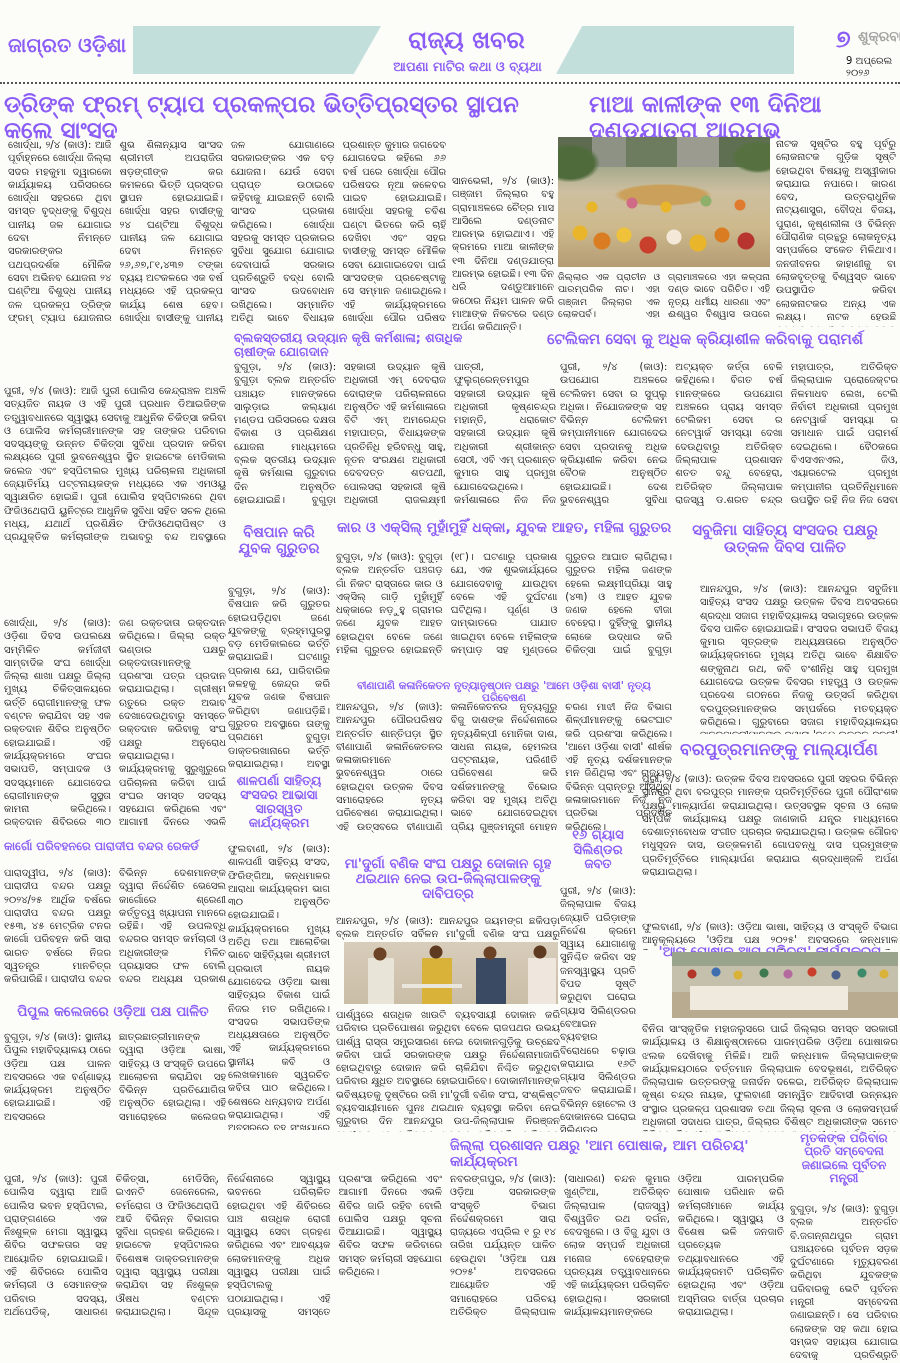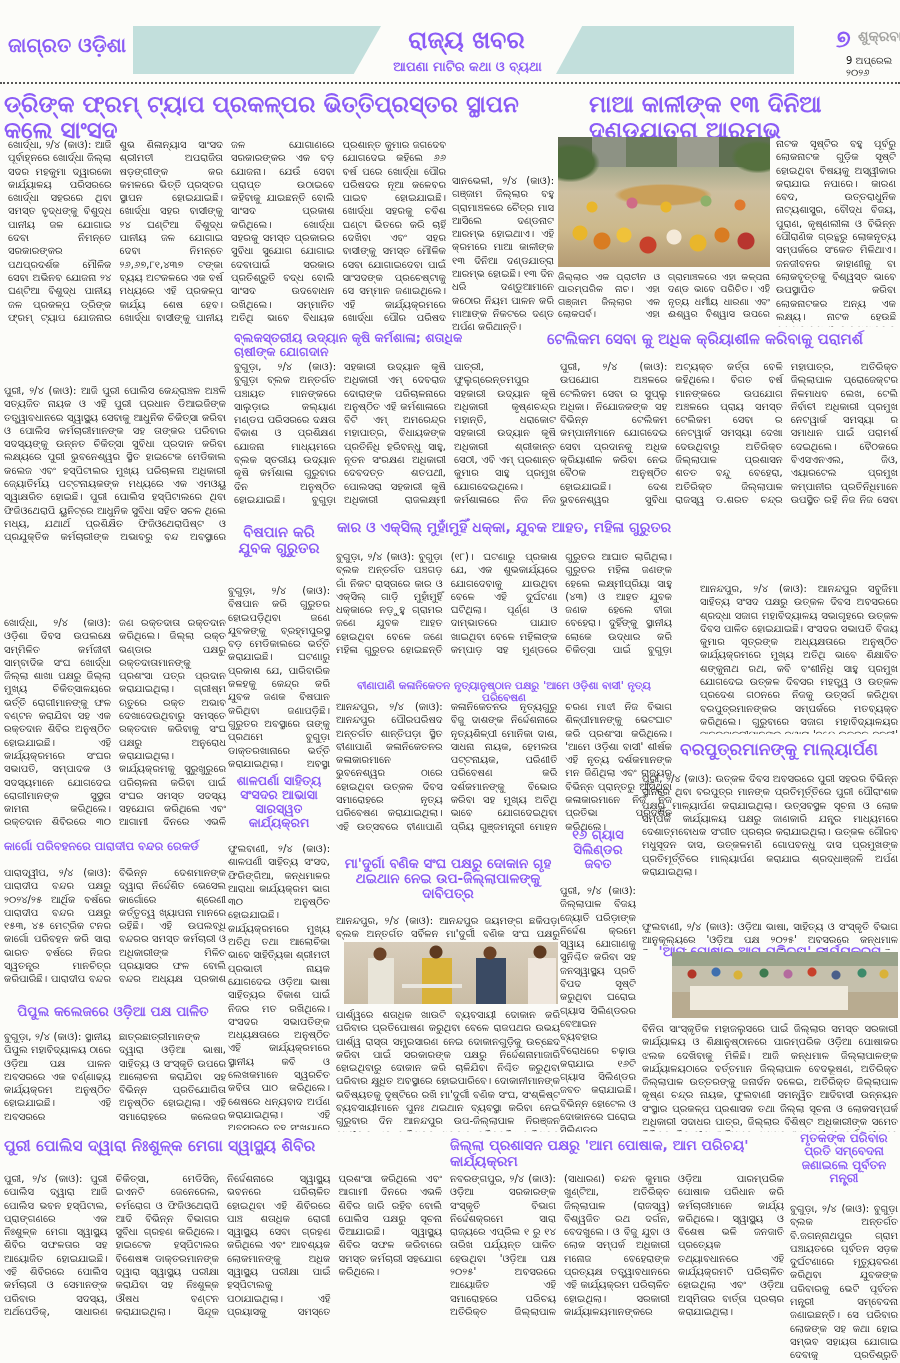--- a/index.html
+++ b/index.html
@@ -128,31 +128,31 @@
   <div class="abs body-text cols3" style="left:336px;top:700px;width:336px;height:148px;">ଆନନ୍ଦପୁର, ୨/୪ (କାଓ): ଆନନ୍ଦପୁର ପୌରପରିଷଦ ଅନ୍ତର୍ଗତ ଶାନ୍ତିପଡ଼ା ସ୍ଥିତ ବୀଣାପାଣି କଳାନିକେତନର କଳାକାରମାନେ ଭୁବନେଶ୍ୱର ଠାରେ ହୋଇଥିବା ଉତ୍କଳ ଦିବସ ସମାରୋହରେ ନୃତ୍ୟ ପରିବେଷଣ କରାଯାଇଥିଲା। ଏହି ଉତ୍ସବରେ ବୀଣାପାଣି କଳାନିକେତନର ନୃତ୍ୟଗୁରୁ ବିଜୁ ଦାଶଙ୍କ ନିର୍ଦ୍ଦେଶନାରେ ନୃତ୍ୟଶିଳ୍ପୀ ମୋନିକା ଦାଶ, ସାଧନା ନାୟକ, ହେମଲତା ପଟ୍ଟନାୟକ, ପରିଣୀତି ପରିବେଷଣ କରି ଦର୍ଶକମାନଙ୍କୁ ବିଭୋର କରିବା ସହ ମୁଖ୍ୟ ଅତିଥି ଭାବେ ଯୋଗଦେଇଥିବା ପ୍ରିୟ ଗୁଞ୍ଜମନ୍ତ୍ରୀ ମୋହନ ଚରଣ ମାଝୀ ନିଜ ବିଭାଗ ଶିଳ୍ପୀମାନଙ୍କୁ ଭେଟଘାଟ କରି ପ୍ରଶଂସା କରିଥିଲେ। 'ଆମେ ଓଡ଼ିଶା ବାସୀ' ଶୀର୍ଷକ ଏହି ନୃତ୍ୟ ଦର୍ଶକମାନଙ୍କ ମନ ଜିଣିଥିଲା ଏବଂ ରାଜ୍ୟର ବିଭିନ୍ନ ପ୍ରାନ୍ତରୁ ଆସିଥିବା କଳାକାରମାନେ ନିଜ ନିଜ ପ୍ରତିଭା ପ୍ରଦର୍ଶନ କରିଥିଲେ।</div>
 
   <div class="abs hl center" style="left:336px;top:856px;width:224px;font-size:13.5px;">ମା'ଦୁର୍ଗା ବଣିକ ସଂଘ ପକ୍ଷରୁ ଦୋକାନ ଗୃହ ଥଇଥାନ ନେଇ ଉପ-ଜିଲ୍ଲାପାଳଙ୍କୁ ଦାବିପତ୍ର</div>
   <div class="abs body-text" style="left:336px;top:914px;width:224px;height:26px;">ଆନନ୍ଦପୁର, ୨/୪ (କାଓ): ଆନନ୍ଦପୁର ଜୟମଙ୍ଗ ଛକିପଡ଼ା ବ୍ଲକ ଅନ୍ତର୍ଗତ ସର୍ବିଳନ ମା'ଦୁର୍ଗୀ ବଣିକ ସଂଘ ପକ୍ଷରୁ ୨୫ଜଣିଆ ଗୁରୁବାର ଦିନ ଦୋକାନ ଗୃହ ଥଇଥାନ ନେଇ ଆନନ୍ଦପୁର ଉପ-ଜିଲ୍ଲାପାଳଙ୍କୁ ଏକ ଦାବିପତ୍ର ପ୍ରଦାନ କରାଯାଇଥିଲା।</div>
   <div class="abs photo photo2" style="left:344px;top:942px;width:214px;height:62px;"></div>
   <div class="abs body-text" style="left:336px;top:1008px;width:224px;height:124px;">ପାର୍ଶ୍ୱରେ ଶତାଧିକ ଖାଉଟି ବ୍ୟବସାୟୀ ଦୋକାନ କରି ପରିବାର ପ୍ରତିପୋଷଣ କରୁଥିବା ବେଳେ ରାଜପଥର ଉଭୟ ପାର୍ଶ୍ୱ ରାସ୍ତା ସମ୍ପ୍ରସାରଣ ନେଇ ଦୋକାନଗୁଡ଼ିକୁ ଉଚ୍ଛେଦ କରିବା ପାଇଁ ସରକାରଙ୍କ ପକ୍ଷରୁ ନିର୍ଦ୍ଦେଶନାମାଜାରି ହୋଇଥିବାରୁ ଦୋକାନ କରି ଚାଳିଯିବା ନିଶ୍ଚିତ କରୁଥିବା ପରିବାର କ୍ଷୁଧିତ ଅବସ୍ଥାରେ ହୋଇପାରିବେ। ଦୋକାନୀମାନଙ୍କ ଭବିଷ୍ୟତକୁ ଦୃଷ୍ଟିରେ ରଖି ମା'ଦୁର୍ଗୀ ବଣିକ ସଂଘ, ସଂଶ୍ଳିଷ୍ଟ ବ୍ୟବସାୟୀମାନେ ପୁନଃ ଥଇଥାନ ବ୍ୟବସ୍ଥା କରିବା ନେଇ ଗୁରୁବାର ଦିନ ଆନନ୍ଦପୁର ଉପ-ଜିଲ୍ଲାପାଳ ନିରଞ୍ଜନ ସେଠୀଙ୍କୁ ଏକ ଦାବିପତ୍ର ପ୍ରଦାନ କରିଛନ୍ତି। ଦାବିପତ୍ର ପ୍ରଦାନ ସମୟରେ ବଣିକ ସଂଘର ସଭାପତି ଭଗତ, ଲୋକନ ଚନ୍ଦ୍ର, ଯୋଗୀନାଥ ଝୋଡ଼ିଆନା ପତି, ଅଚ୍ୟୁତ ଚରଣ ସାହୁ, ରଘୁନାଥ ପଣ୍ଡା ପ୍ରମୁଖ ଉପସ୍ଥିତ ଥିଲେ।</div>
 
   <div class="abs hl center" style="left:560px;top:828px;width:76px;font-size:13px;">୧୬ ଗ୍ୟାସ ସିଲିଣ୍ଡର ଜବତ</div>
   <div class="abs body-text" style="left:560px;top:884px;width:76px;height:248px;">ପୁରୀ, ୨/୪ (କାଓ): ଜିଲ୍ଲାପାଳ ବିଜୟ ଜ୍ୟୋତି ପରିଡ଼ାଙ୍କ ନିର୍ଦ୍ଦେଶ କ୍ରମେ ସ୍ୱାୟ ଯୋଗାଣକୁ ସୁନିଶ୍ଚିତ କରିବା ସହ ଜନସ୍ୱାସ୍ଥ୍ୟ ପ୍ରତି ବିପଦ ସୃଷ୍ଟି କରୁଥିବା ଘରୋଇ ଗ୍ୟାସ ସିଲିଣ୍ଡରର ବେଆଇନ ବ୍ୟବହାର ବିରୋଧରେ ଚଢ଼ାଉ କରାଯାଇ ୧୬ଟି ଗ୍ୟାସ ସିଲିଣ୍ଡର ଜବତ କରାଯାଇଛି। ବିଭିନ୍ନ ହୋଟେଲ ଓ ଦୋକାନରେ ଘରୋଇ ସିଲିଣ୍ଡର ବ୍ୟବହାର ହେଉଥିବା ଦେଖିବାକୁ ମିଳିଥିଲା। ଯୋଗାଣ ବିଭାଗ ପକ୍ଷରୁ ଏଭଳି ଚଢ଼ାଉ ଜାରି ରହିବ ବୋଲି ସୂଚନା ମିଳିଛି। ନିୟମ ଉଲ୍ଲଂଘନକାରୀଙ୍କ ବିରୋଧରେ କଠୋର କାର୍ଯ୍ୟାନୁଷ୍ଠାନ ଗ୍ରହଣ କରାଯିବ।</div>
 
+  <div class="abs hl center" style="left:672px;top:522px;width:226px;font-size:15px;">ସବୁଜିମା ସାହିତ୍ୟ ସଂସଦର ପକ୍ଷରୁ ଉତ୍କଳ ଦିବସ ପାଳିତ</div>
   <div class="abs body-text" style="left:700px;top:582px;width:198px;height:152px;">ଆନନ୍ଦପୁର, ୨/୪ (କାଓ): ଆନନ୍ଦପୁର ସବୁଜିମା ସାହିତ୍ୟ ସଂସଦ ପକ୍ଷରୁ ଉତ୍କଳ ଦିବସ ଅବସରରେ ଶ୍ରଦ୍ଧା ସଜାଗ ମହାବିଦ୍ୟାଳୟ ସଭାଗୃହରେ ଉତ୍କଳ ଦିବସ ପାଳିତ ହୋଇଯାଇଛି। ସଂସଦର ସଭାପତି ବିଜୟ କୁମାର ସୂତ୍ରଙ୍କ ଅଧ୍ୟକ୍ଷତାରେ ଅନୁଷ୍ଠିତ କାର୍ଯ୍ୟକ୍ରମରେ ମୁଖ୍ୟ ଅତିଥି ଭାବେ ଶିକ୍ଷାବିତ ଶଙ୍କୁନାଥ ରଥ, କବି ବଂଶୀନିଧି ସାହୁ ପ୍ରମୁଖ ଯୋଗଦେଇ ଉତ୍କଳ ଦିବସର ମହତ୍ତ୍ୱ ଓ ଉତ୍କଳ ପ୍ରଦେଶ ଗଠନରେ ନିଜକୁ ଉତ୍ସର୍ଗ କରିଥିବା ବରପୁତ୍ରମାନଙ୍କର ସମ୍ପର୍କରେ ମତବ୍ୟକ୍ତ କରିଥିଲେ। ଗୁରୁବାରେ ସଜାଗ ମହାବିଦ୍ୟାଳୟର ଛାତ୍ରଛାତ୍ରୀମାନଙ୍କ ଦ୍ୱାରା 'ବନ୍ଦେ ଉତ୍କଳ ଜନନୀ' ଗାନ କରାଯାଇଥିଲା। ପରେ କବିତା ଉତ୍ସବ ସହ ଆଲୋଚନାଚକ୍ର ଅନୁଷ୍ଠିତ ହୋଇଥିଲା। ଆନନ୍ଦପୁର ମହାବିଦ୍ୟାଳୟର ଛାତ୍ରୀ ସୁପ୍ରିୟା ସାହୁଙ୍କ ରଚିତ କବିତା ଆବୃତ୍ତି ପାଠ ଚାଙ୍କ ପ୍ରତିଭା ସକାଶ ପ୍ରଶଂସିତ କରାଯାଇଥିଲା। ସୁଜାତା ରାଉତ, ଜଟାଧର ମିଶ୍ର, ପଶ୍ଚିମ ରଥ, ଭାସ୍ୱତୀ ସିଂ, ମହେନ୍ଦ୍ର ଦଳସା ଭାରତ, ଜିତୁ ସିଂ ପ୍ରମୁଖ କାର୍ଯ୍ୟକ୍ରମରେ ସହଯୋଗ କରିଥିଲେ।</div>
 
   <div class="abs hl center" style="left:660px;top:740px;width:238px;font-size:17px;">ବରପୁତ୍ରମାନଙ୍କୁ ମାଲ୍ୟାର୍ପଣ</div>
   <div class="abs body-text" style="left:642px;top:772px;width:256px;height:114px;">ପୁରୀ, ୨/୪ (କାଓ): ଉତ୍କଳ ଦିବସ ଅବସରରେ ପୁରୀ ସହରର ବିଭିନ୍ନ ସ୍ଥାନରେ ଥିବା ବରପୁତ୍ର ମାନଙ୍କ ପ୍ରତିମୂର୍ତ୍ତିରେ ପୁରୀ ପୌରାଂଶକ ପକ୍ଷରୁ ମାଳ୍ୟାର୍ପଣ କରାଯାଇଥିଲା। ଉତ୍ସବସ୍ଥଳ ସୂଚନା ଓ ଲୋକ ସମ୍ପର୍କ କାର୍ଯ୍ୟାଳୟ ପକ୍ଷରୁ ଜାଣକାରି ଯନ୍ତ୍ର ମାଧ୍ୟମରେ ଦେଶାତ୍ମବୋଧକ ସଂଗୀତ ପ୍ରଚାର କରାଯାଇଥିଲା। ଉତ୍କଳ ଗୌରବ ମଧୁସୂଦନ ଦାସ, ଉତ୍କଳମଣି ଗୋପବନ୍ଧୁ ଦାସ ପ୍ରମୁଖଙ୍କ ପ୍ରତିମୂର୍ତ୍ତିରେ ମାଲ୍ୟାର୍ପଣ କରାଯାଇ ଶ୍ରଦ୍ଧାଞ୍ଜଳି ଅର୍ପଣ କରାଯାଇଥିଲା।</div>
 
   <div class="abs hl center" style="left:642px;top:944px;width:256px;font-size:13.5px;">'ଆମ ପୋଷାକ ଆମ ପରିଚୟ' କାର୍ଯ୍ୟକ୍ରମ</div>
   <div class="abs body-text" style="left:642px;top:920px;width:256px;height:30px;">ଫୁଲବାଣୀ, ୨/୪ (କାଓ): ଓଡ଼ିଆ ଭାଷା, ସାହିତ୍ୟ ଓ ସଂସ୍କୃତି ବିଭାଗ ଆନୁକୂଲ୍ୟରେ 'ଓଡ଼ିଆ ପକ୍ଷ ୨୦୨୫' ଅବସରରେ କନ୍ଧମାଳ ଜିଲ୍ଲାରେ 'ଆମ ପୋଷାକ ଆମ ପରିଚୟ' କାର୍ଯ୍ୟକ୍ରମ ଅନୁଷ୍ଠିତ ହୋଇଯାଇଛି।</div>
   <div class="abs photo photo3" style="left:672px;top:952px;width:226px;height:66px;"></div>
   <div class="abs body-text" style="left:642px;top:1022px;width:256px;height:110px;">ବିନିତା ସାଂସ୍କୃତିକ ମହାଜଲୁସରେ ପାଇଁ ଜିଲ୍ଲାର ସମସ୍ତ ସରକାରୀ କାର୍ଯ୍ୟାଳୟ ଓ ଶିକ୍ଷାନୁଷ୍ଠାନରେ ପାରମ୍ପରିକ ଓଡ଼ିଆ ପୋଷାକର ଝଲକ ଦେଖିବାକୁ ମିଳିଛି। ଆଜି କନ୍ଧମାଳ ଜିଲ୍ଲାପାଳଙ୍କ କାର୍ଯ୍ୟାଳୟଠାରେ ବର୍ତ୍ତମାନ ଜିଲ୍ଲାପାଳ ବେଦଭୂଷଣ, ଅତିରିକ୍ତ ଜିଲ୍ଲାପାଳ ଉତ୍ତରଙ୍କୁ ଜନାର୍ଦନ ଦଳେଇ, ଅତିରିକ୍ତ ଜିଲ୍ଲାପାଳ କୃଷ୍ଣ ଚନ୍ଦ୍ର ନାୟକ, ଫୁଲବାଣୀ ସମନ୍ୱିତ ଆଦିବାସୀ ଉନ୍ନୟନ ସଂସ୍ଥାର ପ୍ରକଳ୍ପ ପ୍ରଶାସକ ତଥା ଜିଲ୍ଲା ସୂଚନା ଓ ଲୋକସମ୍ପର୍କ ଅଧିକାରୀ ସଦାଧର ପାତ୍ର, ଜିଲ୍ଲାର ବିଶିଷ୍ଟ ଅଧିକାରୀଙ୍କ ସମେତ ବିଭିନ୍ନ ବିଭାଗୀୟ ଅଫିସରେ ସମସ୍ତ ଅଧିକାରୀ ଓ କର୍ମଚାରୀମାନେ ଓଡ଼ିଆ ପାରମ୍ପରିକ ଝଲକରେ ପୋଷାକ ଓ ସଂସ୍କୃତିକୁ ନେଇ ପରିଧାନ କରି କାର୍ଯ୍ୟ କରିଥିଲେ।</div>
 
-  <div class="abs hl" style="left:4px;top:1138px;width:438px;font-size:15.5px;">ପୁରୀ ପୋଲିସ ଦ୍ୱାରା ନିଃଶୁଳ୍କ ମେଗା ସ୍ୱାସ୍ଥ୍ୟ ଶିବିର</div>
   <div class="abs body-text cols4" style="left:4px;top:1172px;width:438px;height:184px;">ପୁରୀ, ୨/୪ (କାଓ): ପୁରୀ ପୋଲିସ ଦ୍ୱାରା ଆଜି ପୋଲିସ ଭବନ ହସ୍ପିଟାଲ, ପ୍ରାଙ୍ଗଣରେ ଏକ ନିଃଶୁଳ୍କ ମେଗା ସ୍ୱାସ୍ଥ୍ୟ ଶିବିର ସଫଳତାର ସହ ଆୟୋଜିତ ହୋଇଯାଇଛି। ଏହି ଶିବିରରେ ପୋଲିସ କର୍ମଚାରୀ ଓ ସେମାନଙ୍କ ପରିବାର ସଦସ୍ୟ, ଅର୍ଥପେଡିକ୍, ସାଧାରଣ ଚିକିତ୍ସା, ମେଡିସିନ୍, ଇଏନଟି ଜେନେରେଲ, ଚର୍ମରୋଗ ଓ ଫିଜିଓଥେରାପି ଆଦି ବିଭିନ୍ନ ବିଭାଗର ସୁବିଧା ଗ୍ରହଣ କରିଥିଲେ। ହାଇଟେକ ହସ୍ପିଟାଲର ବିଶେଷଜ୍ଞ ଡାକ୍ତରମାନଙ୍କ ଦ୍ୱାରା ସ୍ୱାସ୍ଥ୍ୟ ପରୀକ୍ଷା କରାଯିବା ସହ ନିଃଶୁଳ୍କ ଔଷଧ ବଣ୍ଟନ କରାଯାଇଥିଲା। ସିନ୍ଦୂକ ନିର୍ଦ୍ଦେଶନାରେ ସ୍ୱାସ୍ଥ୍ୟ ଭବନରେ ପରିଚାଳିତ ହୋଇଥିବା ଏହି ଶିବିରରେ ପାଞ୍ଚ ଶତାଧିକ ରୋଗୀ ସ୍ୱାସ୍ଥ୍ୟ ସେବା ଗ୍ରହଣ କରିଥିଲେ ଏବଂ ଆବଶ୍ୟକ ଲୋକମାନଙ୍କୁ ଅଧିକ ସ୍ୱାସ୍ଥ୍ୟ ପରୀକ୍ଷା ପାଇଁ ହସ୍ପିଟାଲକୁ ପଠାଯାଇଥିଲା। ଏହି ପ୍ରୟାସକୁ ସମସ୍ତେ ପ୍ରଶଂସା କରିଥିଲେ ଏବଂ ଆଗାମୀ ଦିନରେ ଏଭଳି ଶିବିର ଜାରି ରହିବ ବୋଲି ପୋଲିସ ପକ୍ଷରୁ ସୂଚନା ଦିଆଯାଇଛି। ସ୍ୱାସ୍ଥ୍ୟ ଶିବିର ସଫଳ କରିବାରେ ସମସ୍ତ କର୍ମଚାରୀ ସହଯୋଗ କରିଥିଲେ।</div>
 
   <div class="abs hl" style="left:450px;top:1138px;width:334px;font-size:14px;">ଜିଲ୍ଲା ପ୍ରଶାସନ ପକ୍ଷରୁ 'ଆମ ପୋଷାକ, ଆମ ପରିଚୟ' କାର୍ଯ୍ୟକ୍ରମ</div>
   <div class="abs body-text cols3" style="left:450px;top:1172px;width:334px;height:184px;">ନବରଙ୍ଗପୁର, ୨/୪ (କାଓ): ଓଡ଼ିଆ ସରକାରଙ୍କ ସଂସ୍କୃତି ବିଭାଗ ନିର୍ଦ୍ଦେଶକ୍ରମେ ସାରା ରାଜ୍ୟରେ ଏପ୍ରିଲ ୧ ରୁ ୧୪ ତାରିଖ ପର୍ଯ୍ୟନ୍ତ ପାଳିତ ହେଉଥିବା 'ଓଡ଼ିଆ ପକ୍ଷ ୨୦୨୫' ଅବସରରେ ଆୟୋଜିତ ଏହି ସମାରୋହରେ ପରିଚୟ ଅତିରିକ୍ତ ଜିଲ୍ଲାପାଳ (ସାଧାରଣ) ଚନ୍ଦନ କୁମାର ଖୁଣ୍ଟିଆ, ଅତିରିକ୍ତ ଜିଲ୍ଲାପାଳ (ରାଜସ୍ୱ) ବିଶ୍ୱଜିତ ରଥ ଦର୍ଗନ, ବେଦଖୁଲେ। ଓ ବିଜୁ ଯୁବା ଓ ଲୋକ ସମ୍ପର୍କ ଅଧିକାରୀ ମନୋଜ ବେହେରାଙ୍କ ପ୍ରତ୍ୟକ୍ଷ ତତ୍ତ୍ୱାବଧାନରେ ଏହି କାର୍ଯ୍ୟକ୍ରମ ପରିଚାଳିତ ହୋଇଥିଲା। ସରକାରୀ କାର୍ଯ୍ୟାଳୟମାନଙ୍କରେ ଓଡ଼ିଆ ପାରମ୍ପରିକ ପୋଷାକ ପରିଧାନ କରି କର୍ମଚାରୀମାନେ କାର୍ଯ୍ୟ କରିଥିଲେ। ସ୍ୱାସ୍ଥ୍ୟ ଓ ବିଶେଷ ଭଳି ଜନଜାତି ପ୍ରତ୍ୟେକ ତଥ୍ୟାବଧାନରେ ଏହି କାର୍ଯ୍ୟକ୍ରମଟି ପରିଚାଳିତ ହୋଇଥିଲା ଏବଂ ଓଡ଼ିଆ ଅସ୍ମିତାର ବାର୍ତ୍ତା ପ୍ରଚାର କରାଯାଇଥିଲା।</div>
 
   <div class="abs hl center" style="left:790px;top:1132px;width:108px;font-size:12px;">ମୃତକଙ୍କ ପରିବାର ପ୍ରତି ସମ୍ବେଦନା ଜଣାଇଲେ ପୂର୍ବତନ ମନ୍ତ୍ରୀ</div>
   <div class="abs body-text" style="left:790px;top:1202px;width:108px;height:158px;">ବୁଗୁଡ଼ା, ୨/୪ (କାଓ): ବୁଗୁଡ଼ା ବ୍ଲକ ଅନ୍ତର୍ଗତ ବି.ଜଗନ୍ନାଥପୁର ଗ୍ରାମ ପଞ୍ଚାୟତରେ ପୂର୍ବତନ ସଡ଼କ ଦୁର୍ଘଟଣାରେ ମୃତ୍ୟୁବରଣ କରିଥିବା ଯୁବକଙ୍କ ପରିବାରକୁ ଭେଟି ପୂର୍ବତନ ମନ୍ତ୍ରୀ ସମ୍ବେଦନା ଜଣାଇଛନ୍ତି। ସେ ପରିବାର ଲୋକଙ୍କ ସହ କଥା ହୋଇ ସମ୍ଭବ ସହାୟତା ଯୋଗାଇ ଦେବାକୁ ପ୍ରତିଶ୍ରୁତି ଦେଇଥିଲେ। ଏହି ଅବସରରେ ସ୍ଥାନୀୟ ନେତା ଓ ଗ୍ରାମବାସୀ ଉପସ୍ଥିତ ଥିଲେ।</div>
 
 </div>
 

